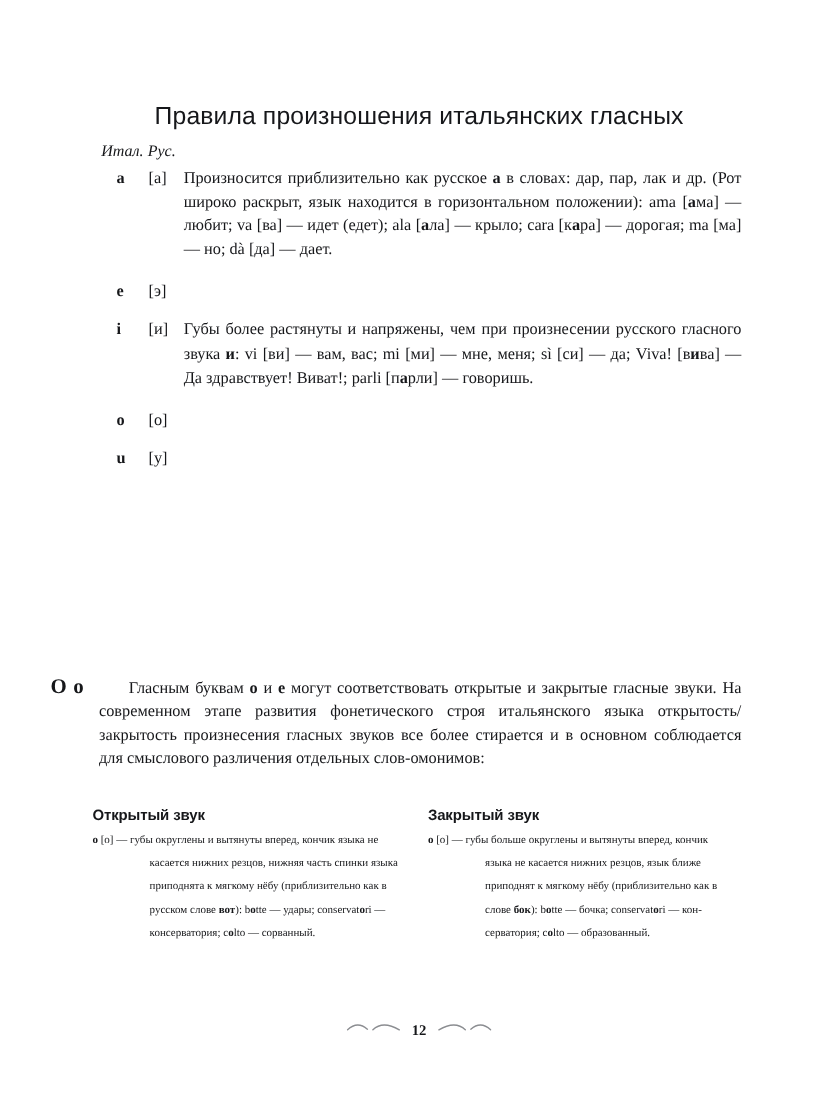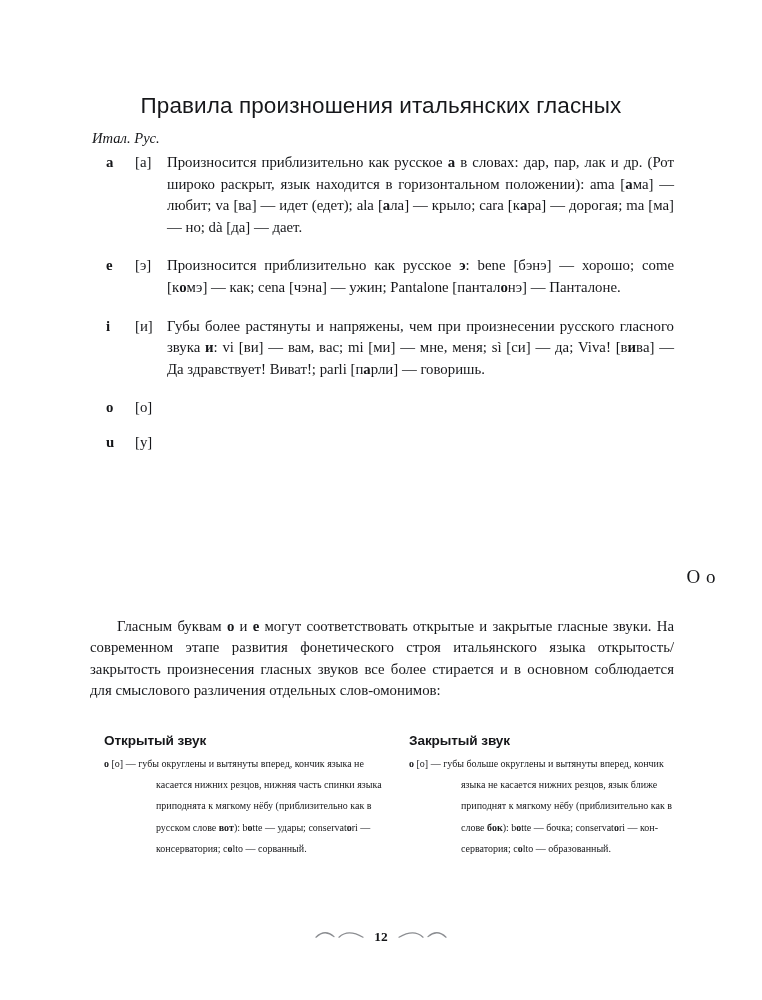--- a/index.html
+++ b/index.html
@@ -84,45 +84,45 @@
     line-height: 21.6px;
     text-align: justify;
     text-justify: inter-word;
     hyphens: manual;
   }
 
   
   .section-head {
     position: absolute;
     left: 46px;
-    top: 550px;
+    top: 598px;
     width: 670px;
-    text-align: right;
-    font-weight: normal;
+    text-align: left;
+    font-weight: bold;
     font-size: 19px;
     letter-spacing: 0.5px;
   }
 
   
   .intro-para {
     position: absolute;
     left: 90px;
     top: 616px;
     width: 584px;
     font-size: 14.8px;
     line-height: 21.4px;
     text-align: justify;
     text-justify: inter-word;
     text-indent: 27px;
   }
 
   
   .columns {
     position: absolute;
-    left: 104px;
+    left: 84px;
     top: 733px;
     width: 584px;
     display: flex;
     gap: 26px;
   }
   .col { width: 279px; }
   .col-head {
     font-family: "Liberation Sans", "DejaVu Sans", sans-serif;
     font-weight: bold;
     font-size: 13.6px;
@@ -171,21 +171,20 @@
 
     <div class="vowel-row">
       <span class="vowel-letter">a</span>
       <span class="vowel-ipa">[а]</span>
       <div class="vowel-text">Произносится приблизительно как русское <b>а</b> в словах: дар, пар, лак и др. (Рот широко раскрыт, язык находится в горизонтальном положении): ama [<b>а</b>ма] — любит; va [ва] — идет (едет); ala [<b>а</b>ла] — крыло; cara [к<b>а</b>ра] — дорогая; ma [ма] — но; dà [да] — дает.</div>
     </div>
 
     <div class="vowel-row">
       <span class="vowel-letter">e</span>
       <span class="vowel-ipa">[э]</span>
-      <div class="vowel-text">Произносится приблизительно как русское <b>э</b>: bene [бэнэ] — хорошо; come [к<b>о</b>мэ] — как; cena [чэна] — ужин; Pantalone [пантал<b>о</b>нэ] — Панталоне.</div>
     </div>
 
     <div class="vowel-row">
       <span class="vowel-letter">i</span>
       <span class="vowel-ipa">[и]</span>
       <div class="vowel-text">Губы более растянуты и напряжены, чем при произнесении русского гласно­го звука <b>и</b>: vi [ви] — вам, вас; mi [ми] — мне, меня; sì [си] — да; Viva! [в<b>и</b>ва] — Да здравствует! Виват!; parli [п<b>а</b>рли] — говоришь.</div>
     </div>
 
     <div class="vowel-row">
       <span class="vowel-letter">o</span>

